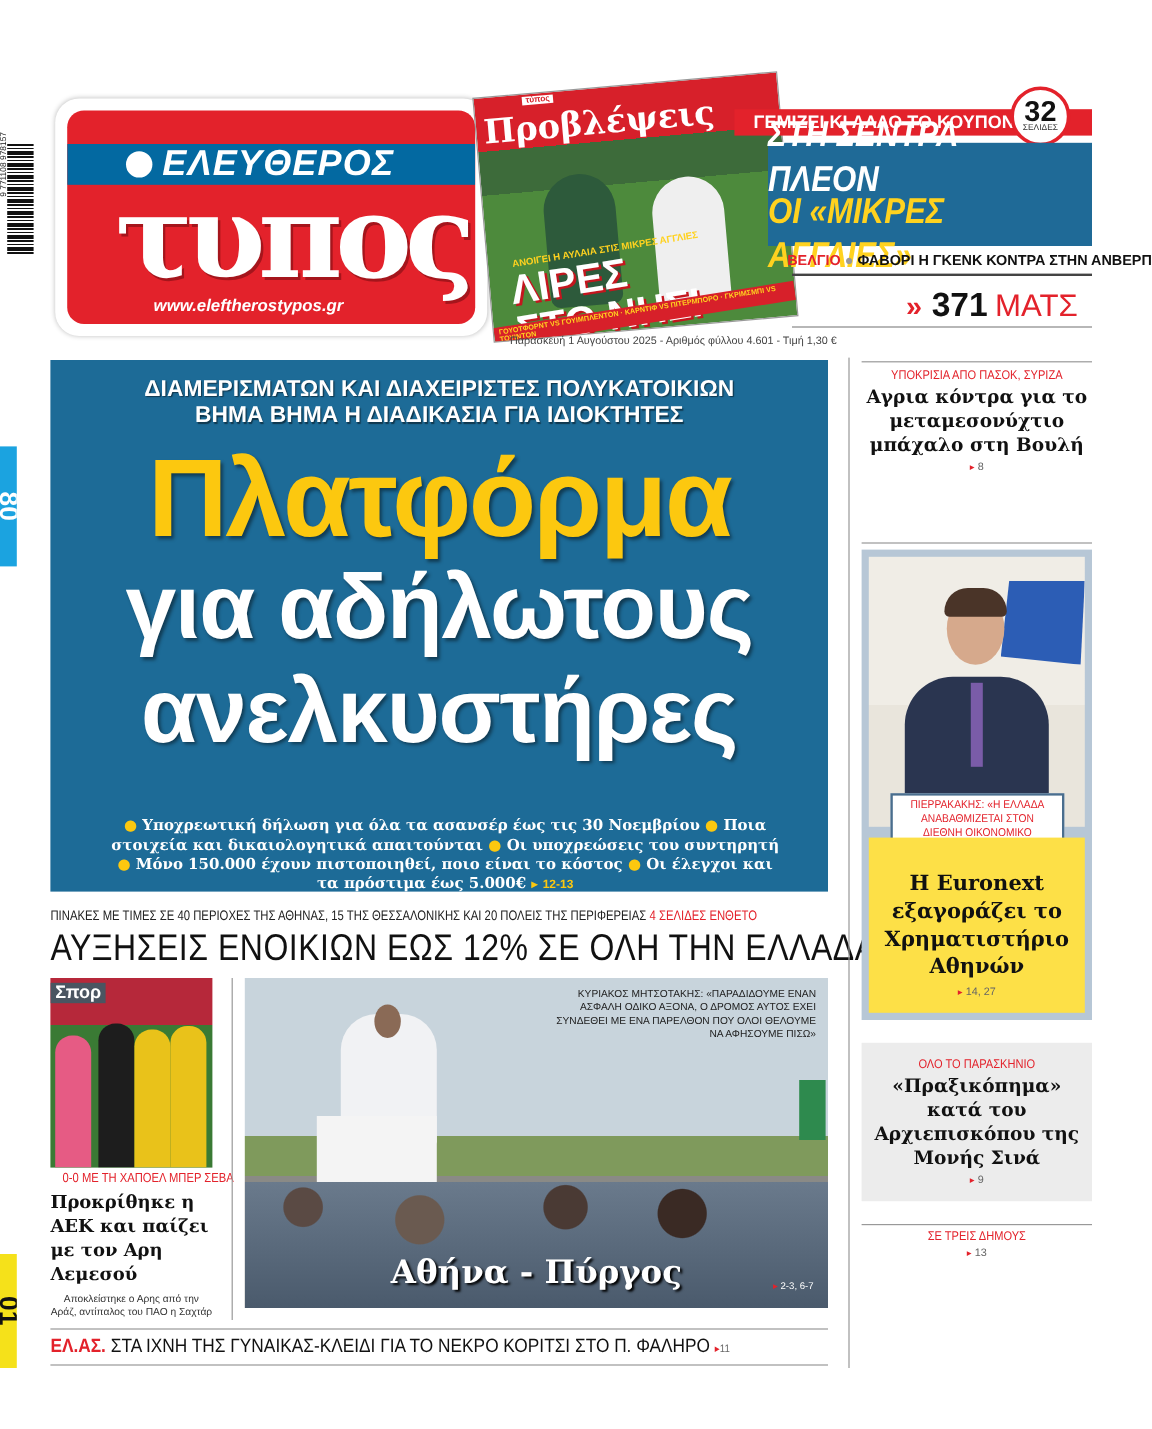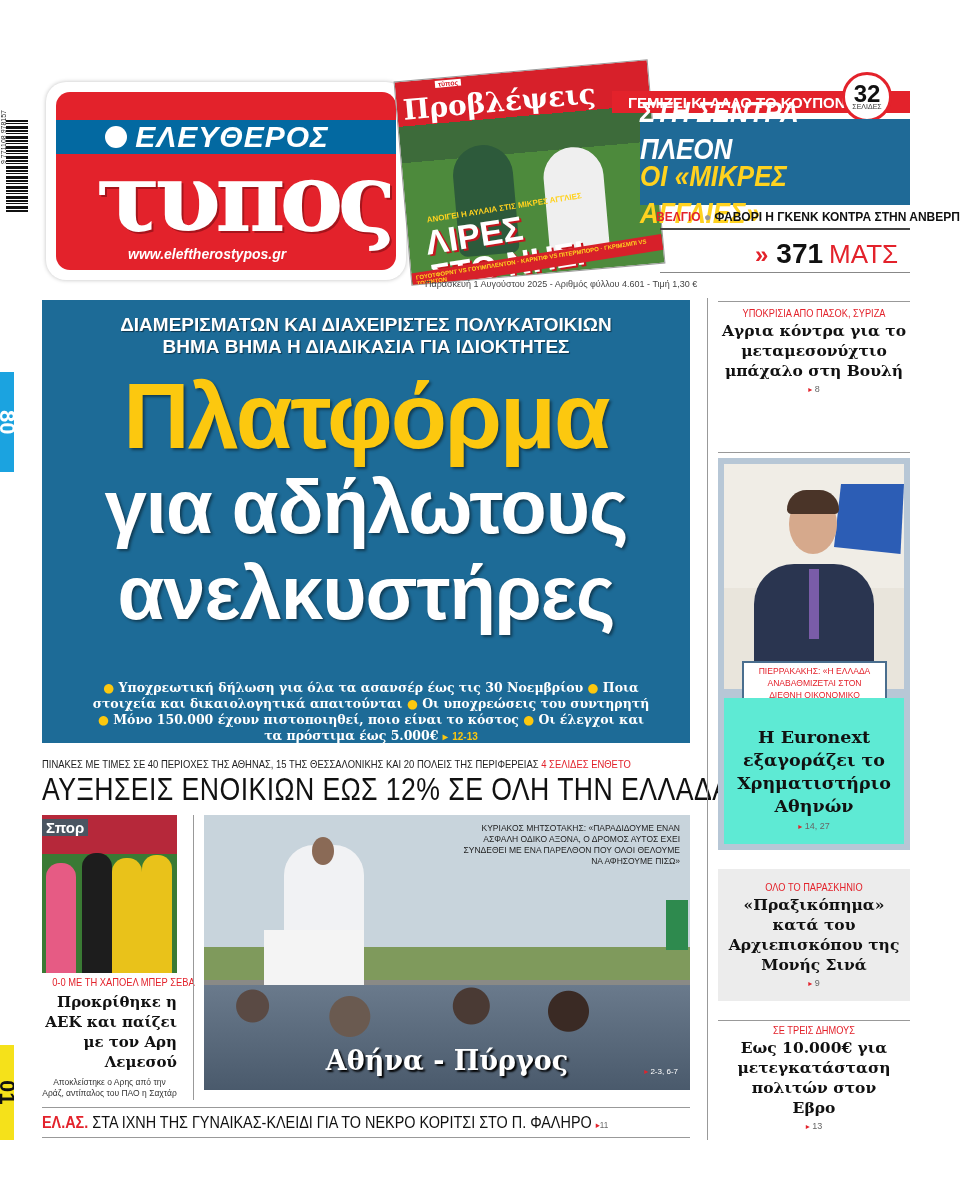--- a/index.html
+++ b/index.html
@@ -62,21 +62,21 @@
   
   .rent-kicker { left: 42px; top: 758px; font-size: 11.5px; color: #222; transform: scaleX(0.82); transform-origin: left; white-space: nowrap; }
   .rent-kicker .red { color: #e3222b; }
   .rent-title { left: 42px; top: 772px; font-size: 31px; color: #111; transform: scaleX(0.86); transform-origin: left; white-space: nowrap; letter-spacing: 0.5px; }
 
   
   .sport-img { left: 42px; top: 815px; width: 135px; height: 158px; background: linear-gradient(180deg, #b6283a 0 25%, #3a7a34 25% 100%); overflow: hidden; }
   .sport-tag { position: absolute; left: 0; top: 4px; background: #4a5561; color: #fff; font-weight: 900; font-size: 15px; padding: 0 4px; }
   .sp { position: absolute; bottom: 0; width: 30px; border-radius: 14px 14px 0 0; }
   .sport-kicker { left: 42px; top: 976px; width: 135px; text-align: center; color: #e3222b; font-size: 11px; white-space: nowrap; transform: scaleX(0.85); }
-  .sport-title { left: 42px; top: 992px; width: 135px; text-align: right; font-family: "DejaVu Serif", serif; font-weight: 700; font-size: 15px; line-height: 20px; }
+  .sport-title { left: 42px; top: 992px; width: 135px; text-align: left; font-family: "DejaVu Serif", serif; font-weight: 700; font-size: 15px; line-height: 20px; }
   .sport-sub { left: 42px; top: 1077px; width: 135px; text-align: center; font-size: 8.5px; line-height: 11px; color: #333; }
   .vline { position: absolute; width: 1px; background: #999; }
 
   
   .road { left: 204px; top: 815px; width: 486px; height: 275px; background: linear-gradient(180deg, #c8d4dc 0 48%, #7f9a5c 48% 60%, #8a8a86 60% 100%); overflow: hidden; }
   .road-quote { position: absolute; right: 10px; top: 8px; width: 230px; text-align: right; font-size: 8.5px; line-height: 11px; color: #222; }
   .road-speaker { position: absolute; left: 80px; top: 30px; width: 80px; height: 110px; background: #f1f2f4; border-radius: 30px 30px 4px 4px; }
   .road-head { position: absolute; left: 108px; top: 22px; width: 22px; height: 28px; background: #8a6a56; border-radius: 50%; }
   .road-podium { position: absolute; left: 60px; top: 115px; width: 100px; height: 90px; background: #f4f4f4; }
   .road-crowd { position: absolute; left: 0; bottom: 0; width: 100%; height: 105px; background: radial-gradient(circle at 10% 20%, #5a4a44 0 16px, transparent 17px), radial-gradient(circle at 30% 30%, #6a5a50 0 20px, transparent 21px), radial-gradient(circle at 55% 20%, #4a3a34 0 18px, transparent 19px), radial-gradient(circle at 75% 25%, #3a2a24 0 20px, transparent 21px), linear-gradient(180deg, #6a7a8c, #4a5a6c); }
@@ -102,21 +102,21 @@
 
   .euro-box { left: 718px; top: 458px; width: 192px; height: 392px; background: #b7c7d6; padding: 5px; }
   .euro-photo { position: absolute; left: 6px; top: 6px; width: 180px; height: 225px; background: linear-gradient(180deg, #f0ede6 0 55%, #e9e5dc 55%); overflow: hidden; }
   .euro-logo { position: absolute; left: 110px; top: 20px; width: 70px; height: 70px; background: #2c5db5; clip-path: polygon(10% 0, 100% 0, 95% 100%, 0 90%); }
   .euro-body { position: absolute; left: 30px; top: 100px; width: 120px; height: 140px; background: #2a3550; border-radius: 40px 40px 0 0; }
   .euro-headp { position: absolute; left: 65px; top: 30px; width: 48px; height: 60px; background: #d6a98c; border-radius: 50%; }
   .euro-hair { position: absolute; left: 63px; top: 26px; width: 52px; height: 24px; background: #4a3428; border-radius: 26px 26px 6px 6px; }
   .euro-tie { position: absolute; left: 85px; top: 105px; width: 10px; height: 70px; background: #7a5ca8; }
   .euro-caption { position: absolute; left: 24px; top: 203px; width: 145px; background: #fff; border: 2px solid #4a6e8e; text-align: center; color: #e3222b; font-size: 9.5px; line-height: 12px; padding: 2px; }
   .euro-caption span { display: block; transform: scaleX(0.9); }
-  .euro-text { position: absolute; left: 6px; top: 240px; width: 180px; height: 146px; background: #5eead4; text-align: center; padding-top: 28px; }
+  .euro-text { position: absolute; left: 6px; top: 240px; width: 180px; height: 146px; background: #fde047; text-align: center; padding-top: 28px; }
   .euro-text .t { font-family: "DejaVu Serif", serif; font-weight: 700; font-size: 17.5px; line-height: 23px; }
 
   .grey-box { left: 718px; top: 869px; width: 192px; height: 132px; background: #ececec; }
 </style>
 </head>
 <body>
 
 <div class="side-tab" style="top:372px;height:100px;background:#1ba3e0;color:#fff;">
     <span>80</span>
   </div>
@@ -264,15 +264,14 @@
 <div class="abs grey-box"></div>
 <div class="right-story" style="top:881px;padding:0 10px;">
   <div class="r-kicker">ΟΛΟ ΤΟ ΠΑΡΑΣΚΗΝΙΟ</div>
   <div class="r-title">«Πραξικόπημα» κατά του Αρχιεπισκόπου της Μονής Σινά</div>
   <div class="r-pref"><span class="ar">▸</span> <span>9</span></div>
 </div>
 
 <div class="hr" style="left:718px;top:1020px;width:192px;"></div>
 <div class="right-story" style="top:1024px;">
   <div class="r-kicker">ΣΕ ΤΡΕΙΣ ΔΗΜΟΥΣ</div>
-  <div class="r-title" style="padding:0 14px;">Εως 10.000€ για μετεγκατάσταση πολιτών στον Εβρο</div>
   <div class="r-pref"><span class="ar">▸</span> <span>13</span></div>
 </div>
 
 </body></html>

